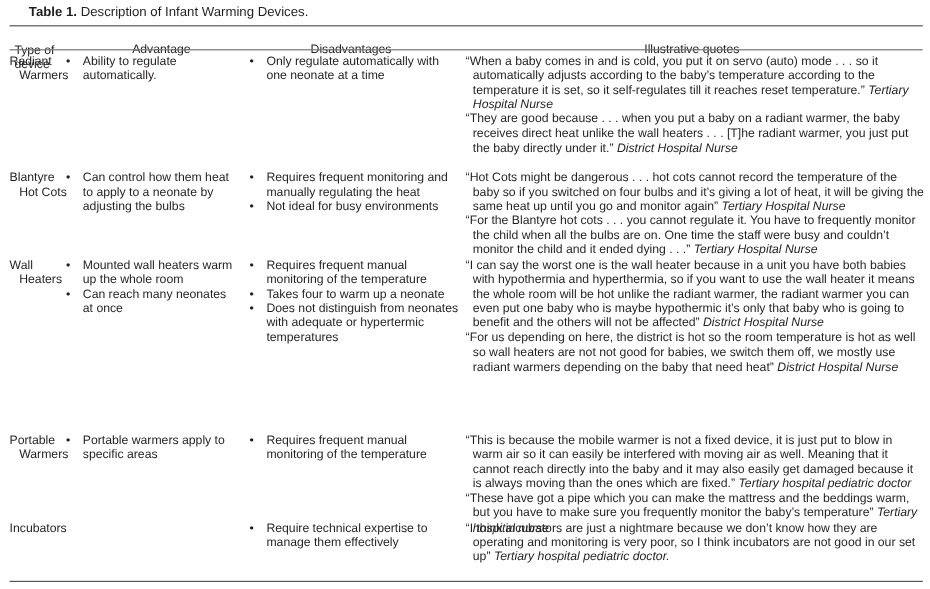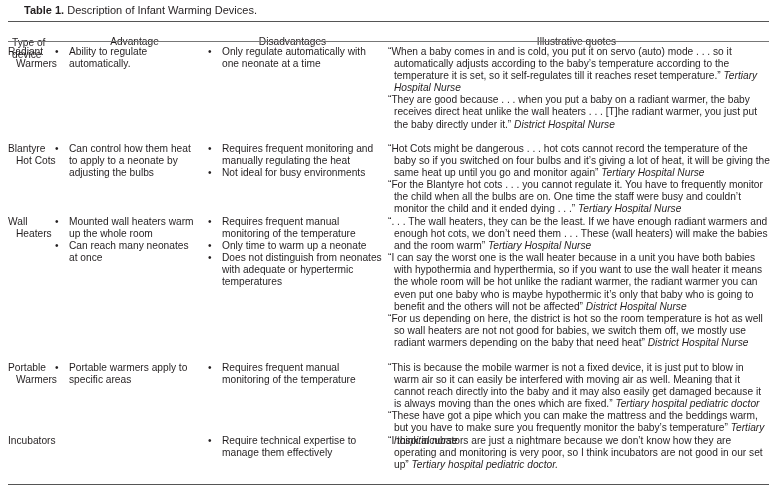--- a/index.html
+++ b/index.html
@@ -99,25 +99,24 @@
     <div class="dev">
       <span>Wall</span>
       <span class="l2">Heaters</span>
     </div>
     <ul class="col-adv">
       <li>Mounted wall heaters warm up the whole room</li>
       <li>Can reach many neonates at once</li>
     </ul>
     <ul class="col-dis">
       <li>Requires frequent manual monitoring of the temperature</li>
-      <li>Only time to warm up a neonate</li>
+      <li>Takes four to warm up a neonate</li>
       <li>Does not distinguish from neonates with adequate or hypertermic temperatures</li>
     </ul>
     <div class="col-q">
-      <div class="q"><span>“. . . The wall heaters, they can be the least. If we have enough radiant warmers and enough hot cots, we don’t need them . . . These (wall heaters) will make the babies and the room warm”</span> <i>Tertiary Hospital Nurse</i></div>
       <div class="q"><span>“I can say the worst one is the wall heater because in a unit you have both babies with hypothermia and hyperthermia, so if you want to use the wall heater it means the whole room will be hot unlike the radiant warmer, the radiant warmer you can even put one baby who is maybe hypothermic it’s only that baby who is going to benefit and the others will not be affected”</span> <i>District Hospital Nurse</i></div>
       <div class="q"><span>“For us depending on here, the district is hot so the room temperature is hot as well so wall heaters are not not good for babies, we switch them off, we mostly use radiant warmers depending on the baby that need heat”</span> <i>District Hospital Nurse</i></div>
     </div>
   </div>
 
   <div class="row" style="top:362px;">
     <div class="dev">
       <span>Portable</span>
       <span class="l2">Warmers</span>
     </div>

